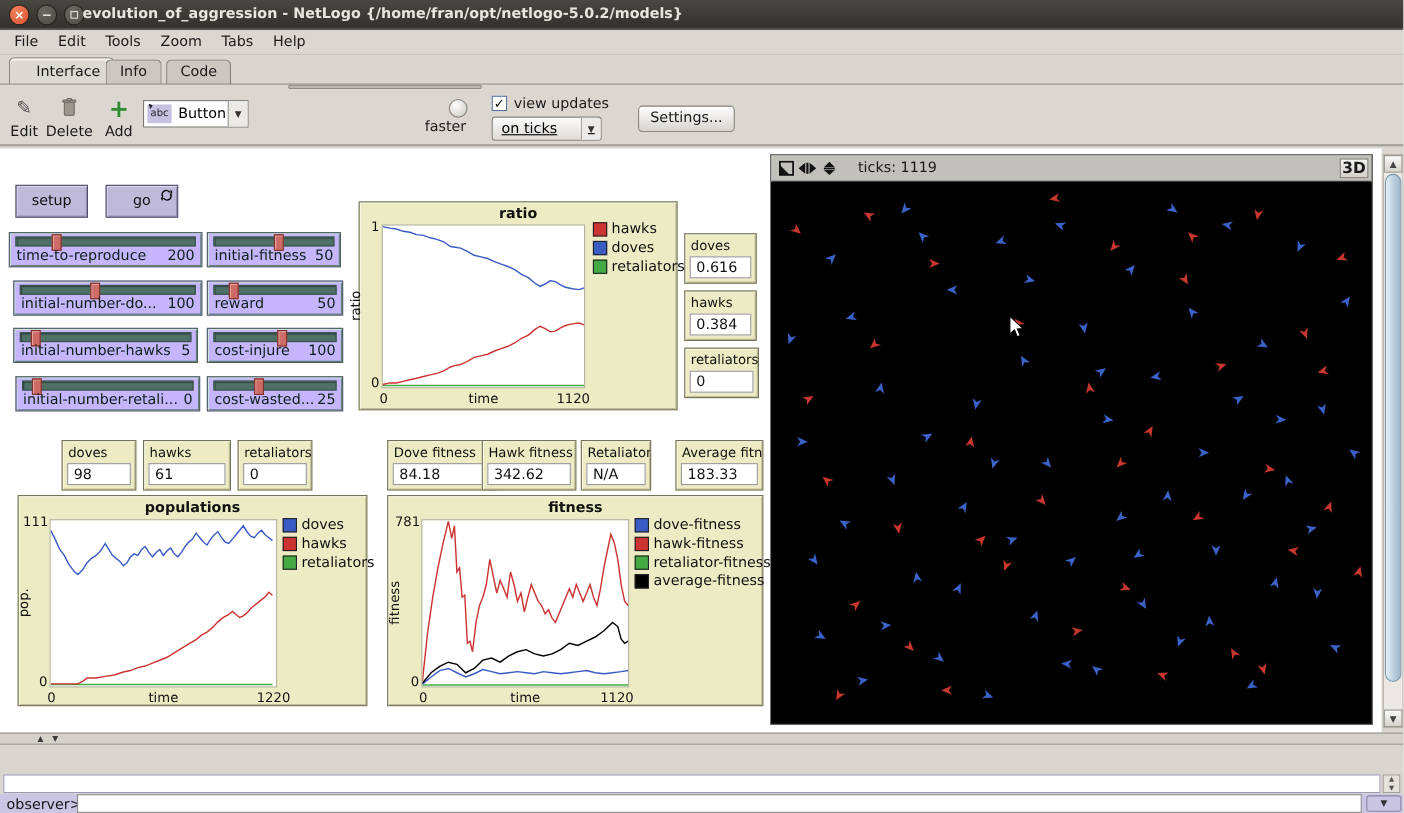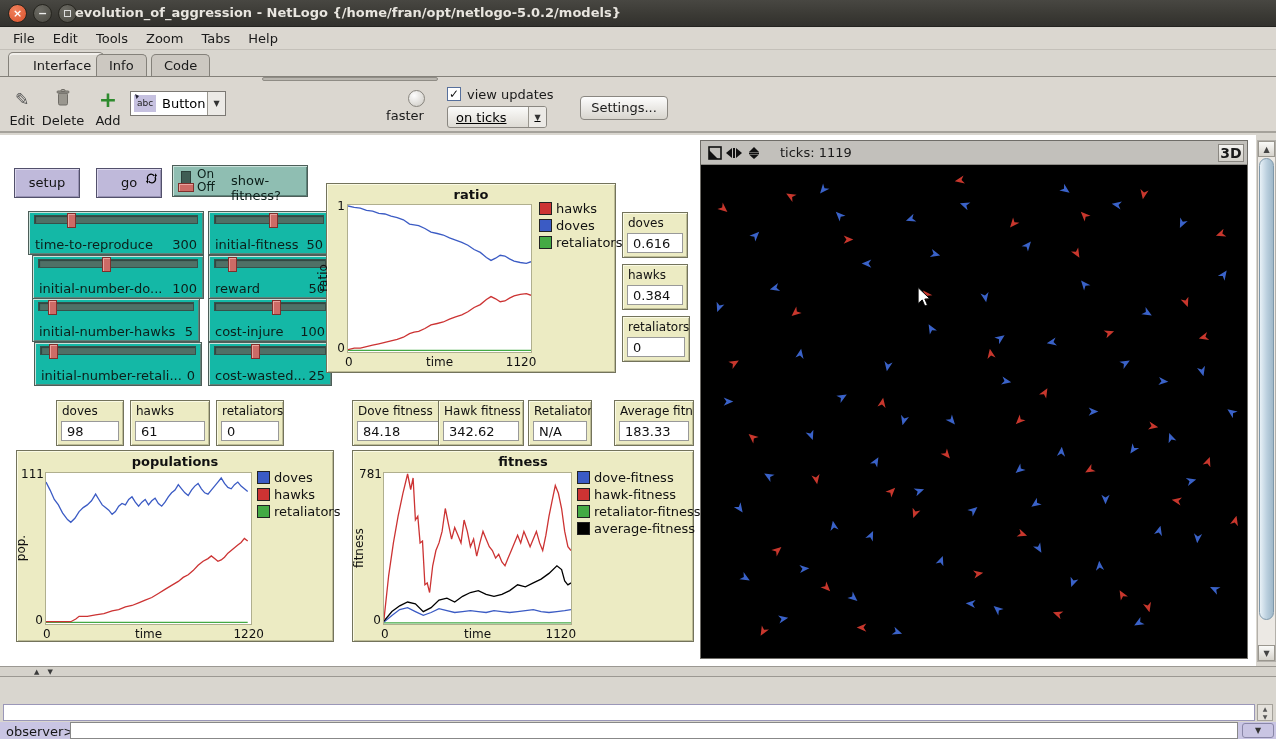--- a/index.html
+++ b/index.html
@@ -73,22 +73,22 @@
     box-shadow:inset 1px 1px 0 #c9e2da, inset -1px -1px 0 #5e847b; color:#0c1f1a; }
   .sw-track { position:absolute; left:8px; top:5px; width:10px; height:21px; background:#3f5c54;
     border:1px solid #2c403b; }
   .sw-handle { position:absolute; left:5px; top:17px; width:16px; height:9px; background:#cd6b66;
     border:1px solid #7e2f2c; box-shadow:inset 1px 1px 0 #e9a39e; }
   .sw-on { position:absolute; left:24px; top:1px; font-size:12px; }
   .sw-off { position:absolute; left:24px; top:14px; font-size:12px; }
   .sw-name { position:absolute; left:58px; top:7px; font-size:13px; }
 
   
-  .nl-slider { position:absolute; height:44px; background:#14b8a6; border:1px solid #4d5e59;
-    box-shadow:inset 1px 1px 0 #c9e2da, inset -1px -1px 0 #5e847b; color:#0c1f1a;margin-left:20px; }
+  .nl-slider { position:absolute; height:32px; background:#c4b5fd; border:1px solid #4d5e59;
+    box-shadow:inset 1px 1px 0 #c9e2da, inset -1px -1px 0 #5e847b; color:#0c1f1a; }
   .sl-groove { position:absolute; left:5px; right:5px; top:3px; height:9px; background:#4f7066;
     border:1px solid #37504a; box-shadow:inset 1px 1px 1px #2e443f; }
   .sl-handle { position:absolute; top:-3px; width:9px; height:15px; background:#cd6b66;
     border:1px solid #7e2f2c; box-shadow:inset 1px 1px 0 #e9a39e; }
   .sl-row { position:absolute; left:6px; right:6px; bottom:2px; display:flex; justify-content:space-between; font-size:13px; }
   .sl-label { white-space:nowrap; overflow:hidden; }
 
   
   .monitor { position:absolute; height:46px; background:#ecebc3; border:1px solid #73735c;
     box-shadow:inset 1px 1px 0 #fafae4, inset -1px -1px 0 #bdbc96; color:#111; }
@@ -228,36 +228,29 @@
     <span class="forever-ico">
       <svg width="11" height="11" viewBox="0 0 12 12">
           <path d="M2.2 7.5 A4 4 0 0 1 9 3.2" fill="none" stroke="#000" stroke-width="1.5"></path>
           <polygon points="9.8,0.2 9.8,5.2 12,2.7" fill="#000"></polygon>
           <path d="M9.8 4.5 A4 4 0 0 1 3 8.8" fill="none" stroke="#000" stroke-width="1.5"></path>
           <polygon points="2.2,6.8 2.2,11.8 0,9.3" fill="#000"></polygon>
         </svg>
     </span>
   </div>
 
-  <div class="nl-switch" style="left:172px; top:165px; width:136px; height:32px;">
-    <div class="sw-track"></div>
-    <div class="sw-handle"></div>
-    <span class="sw-on">On</span>
-    <span class="sw-off">Off</span>
-    <span class="sw-name">show-fitness?</span>
-  </div>
 
   <div id="widgets">
       <div class="nl-slider" style="left: 8px; top: 211px; width: 176px;">
         <div class="sl-groove">
           <div class="sl-handle" style="left: 20%;"></div>
         </div>
         <div class="sl-row">
           <span class="sl-label">time-to-reproduce</span>
-          <span>300</span>
+          <span>200</span>
         </div>
       </div>
       <div class="nl-slider" style="left: 188px; top: 211px; width: 122px;">
         <div class="sl-groove">
           <div class="sl-handle" style="left: 50%;"></div>
         </div>
         <div class="sl-row">
           <span class="sl-label">initial-fitness</span>
           <span>50</span>
         </div>

